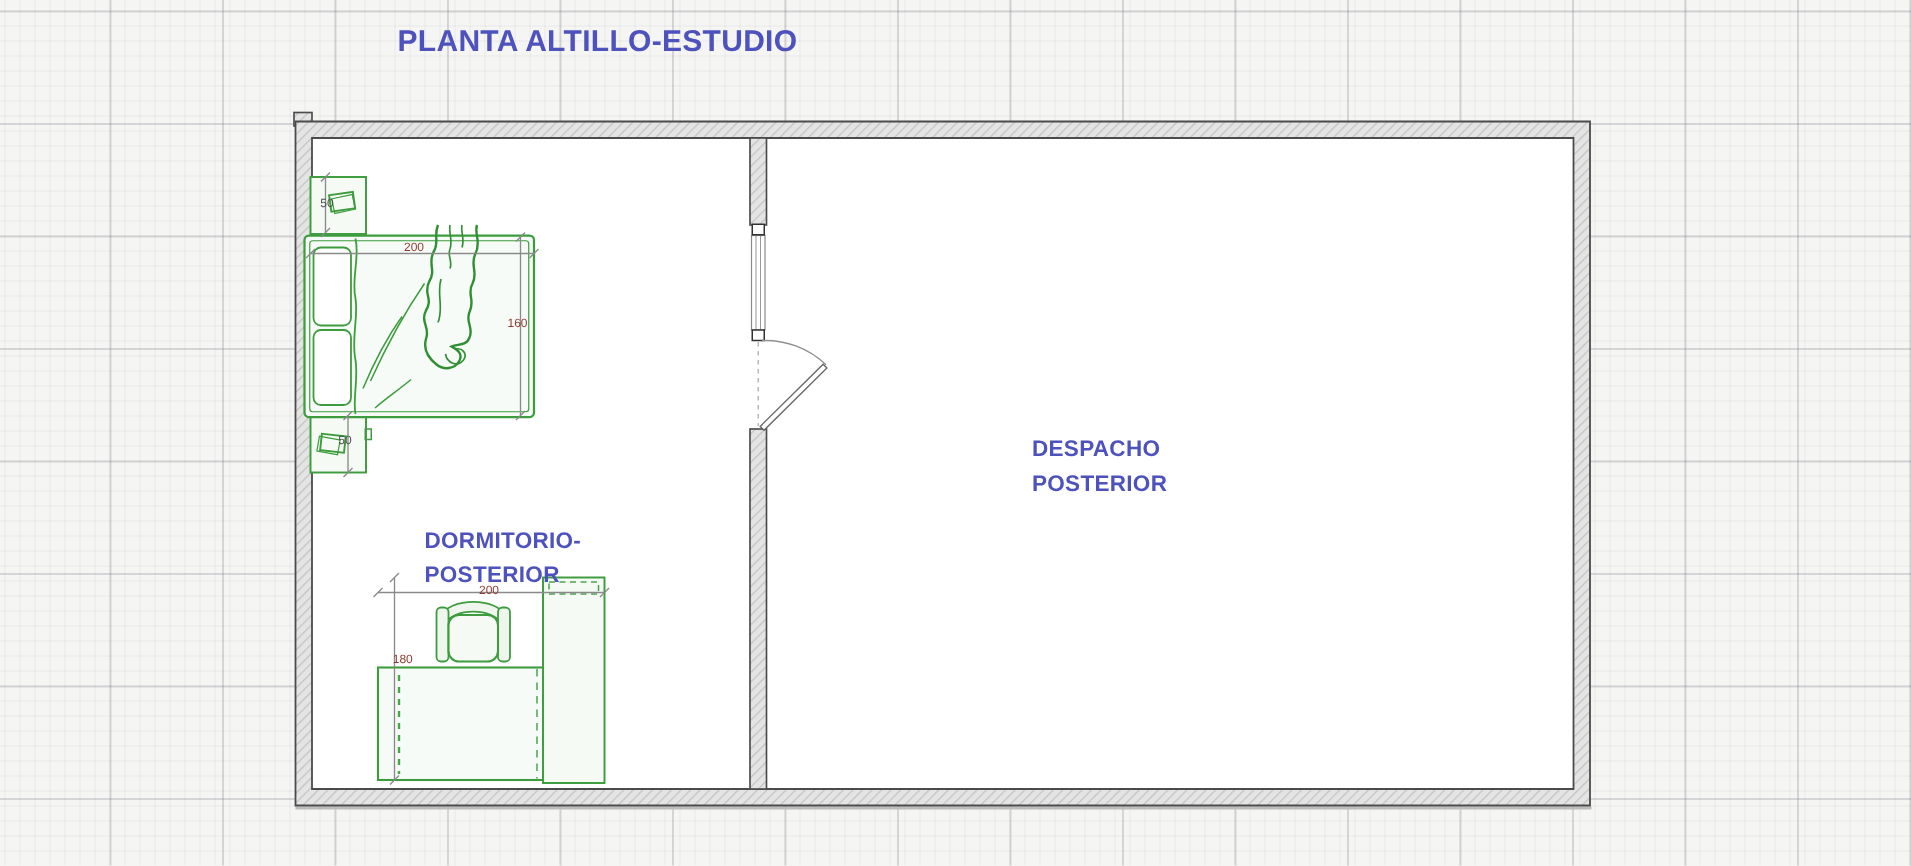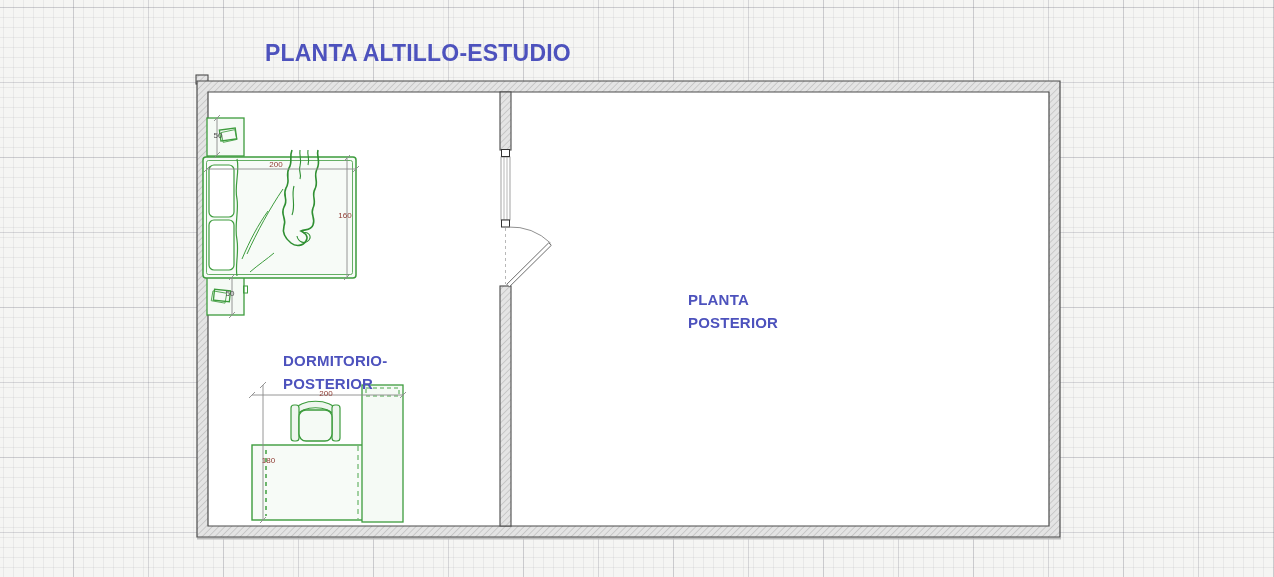--- a/index.html
+++ b/index.html
@@ -13,21 +13,21 @@
       linear-gradient(to bottom, rgba(120,120,135,0.10) 1px, transparent 1px);
     background-size:75px 75px,75px 75px,10px 10px,10px 10px;
     background-position:73px 0,0 7px,3px 0,0 7px;
     font-family:"Liberation Sans",sans-serif;
   }
   #plan-svg{position:absolute;left:0;top:0;}
   .blue-label{
     position:absolute;color:#4d52bd;font-weight:700;white-space:pre;
     letter-spacing:.2px;
   }
-  .page-title{font-size:23px;margin-top:23px;}
+  .page-title{font-size:20px;}
   .room-label{font-size:15px;line-height:23px;}
   .dim-label{
     position:absolute;font-size:8px;color:#8e3b32;
     transform:translate(-50%,-50%);white-space:nowrap;line-height:8px;
   }
   .dim-gray{color:#4f4f4f;}
 </style>
 </head>
 <body>
 
@@ -136,22 +136,22 @@
 
       <line x1="263" y1="385" x2="263" y2="520"></line>
       <path d="M260,388 L266,382 M260,523 L266,517"></path>
     </g>
   </svg>
 
   <div class="blue-label page-title" style="left:265px;top:17px;">PLANTA ALTILLO-ESTUDIO</div>
 
   <div class="blue-label room-label" style="left:283px;top:327px;margin-top:22px;"><span>DORMITORIO-</span><br><span>POSTERIOR</span></div>
 
-  <div class="blue-label room-label" style="left:688px;top:288px;"><span>PLANTA</span><br><span>POSTERIOR</span></div>
+  <div class="blue-label room-label" style="left:688px;top:288px;"><span>DESPACHO</span><br><span>POSTERIOR</span></div>
 
   <span class="dim-label" style="left:276px;top:165px;">200</span>
   <span class="dim-label" style="left:345px;top:216px;">160</span>
   <span class="dim-label dim-gray" style="left:218px;top:136px;">50</span>
   <span class="dim-label dim-gray" style="left:230px;top:294px;">50</span>
   <span class="dim-label" style="left:326px;top:394px;">200</span>
-  <span class="dim-label" style="left:260px;top:461px;padding-left:17px;">180</span>
+  <span class="dim-label" style="left:260px;top:440px;padding-left:17px;">180</span>
 
 </div>
 
 </body></html>

